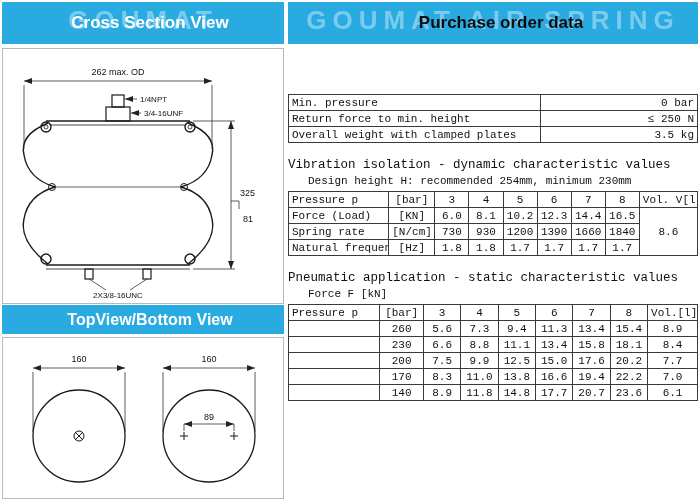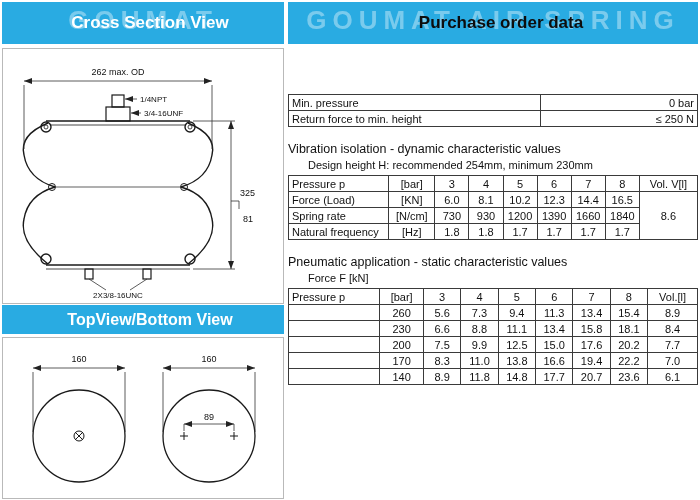--- a/index.html
+++ b/index.html
@@ -14,21 +14,21 @@
   .t-dark{color:#0d0d0d;padding-left:16px;}
   .bar-left{left:2px;top:2px;width:282px;height:42px;}
   .bar-right{left:288px;top:2px;width:410px;height:42px;}
   .bar-bottom{left:2px;top:305px;width:282px;height:29px;}
   .bar-bottom .title{font-size:16px;}
 
   .panel{position:absolute;border:1px solid #b9b9b9;background:#fff;}
   .cs-panel{left:2px;top:48px;width:280px;height:254px;text-align:center;}
   .tv-panel{left:2px;top:337px;width:280px;height:160px;}
 
-  .right-col{position:absolute;left:288px;top:46px;width:410px;}
+  .right-col{position:absolute;left:288px;top:46px;width:410px;font-family:Liberation Mono, monospace;}
 
   table{border-collapse:collapse;width:100%;table-layout:fixed;}
   td{border:1px solid #3a3a3a;font-size:11px;padding:0 3px;height:15px;color:#111;overflow:hidden;white-space:nowrap;}
   .spec{margin-top:48px;}
   .spec .s-lbl{text-align:left;}
   .spec .s-val{text-align:right;width:150px;}
 
   .sec-title{font-size:12.5px;color:#111;margin-top:15px;}
   .sec-sub{font-size:11px;color:#111;margin-top:3px;margin-left:20px;}
 
@@ -161,20 +161,24 @@
     <table class="spec">
       <tbody>
         <tr>
           <td class="s-lbl">Min. pressure</td>
           <td class="s-val">0 bar</td>
         </tr>
         <tr>
           <td class="s-lbl">Return force to min. height</td>
           <td class="s-val">≤ 250 N</td>
         </tr>
+        <tr>
+          <td class="s-lbl">Overall weight with clamped plates</td>
+          <td class="s-val">3.5 kg</td>
+        </tr>
       </tbody>
     </table>
 
     <div class="sec-title">Vibration isolation - dynamic characteristic values</div>
     <div class="sec-sub">Design height H: recommended 254mm, minimum 230mm</div>
 
     <table class="dt">
       <colgroup>
         <col style="width:100px">
           <col style="width:46px">

